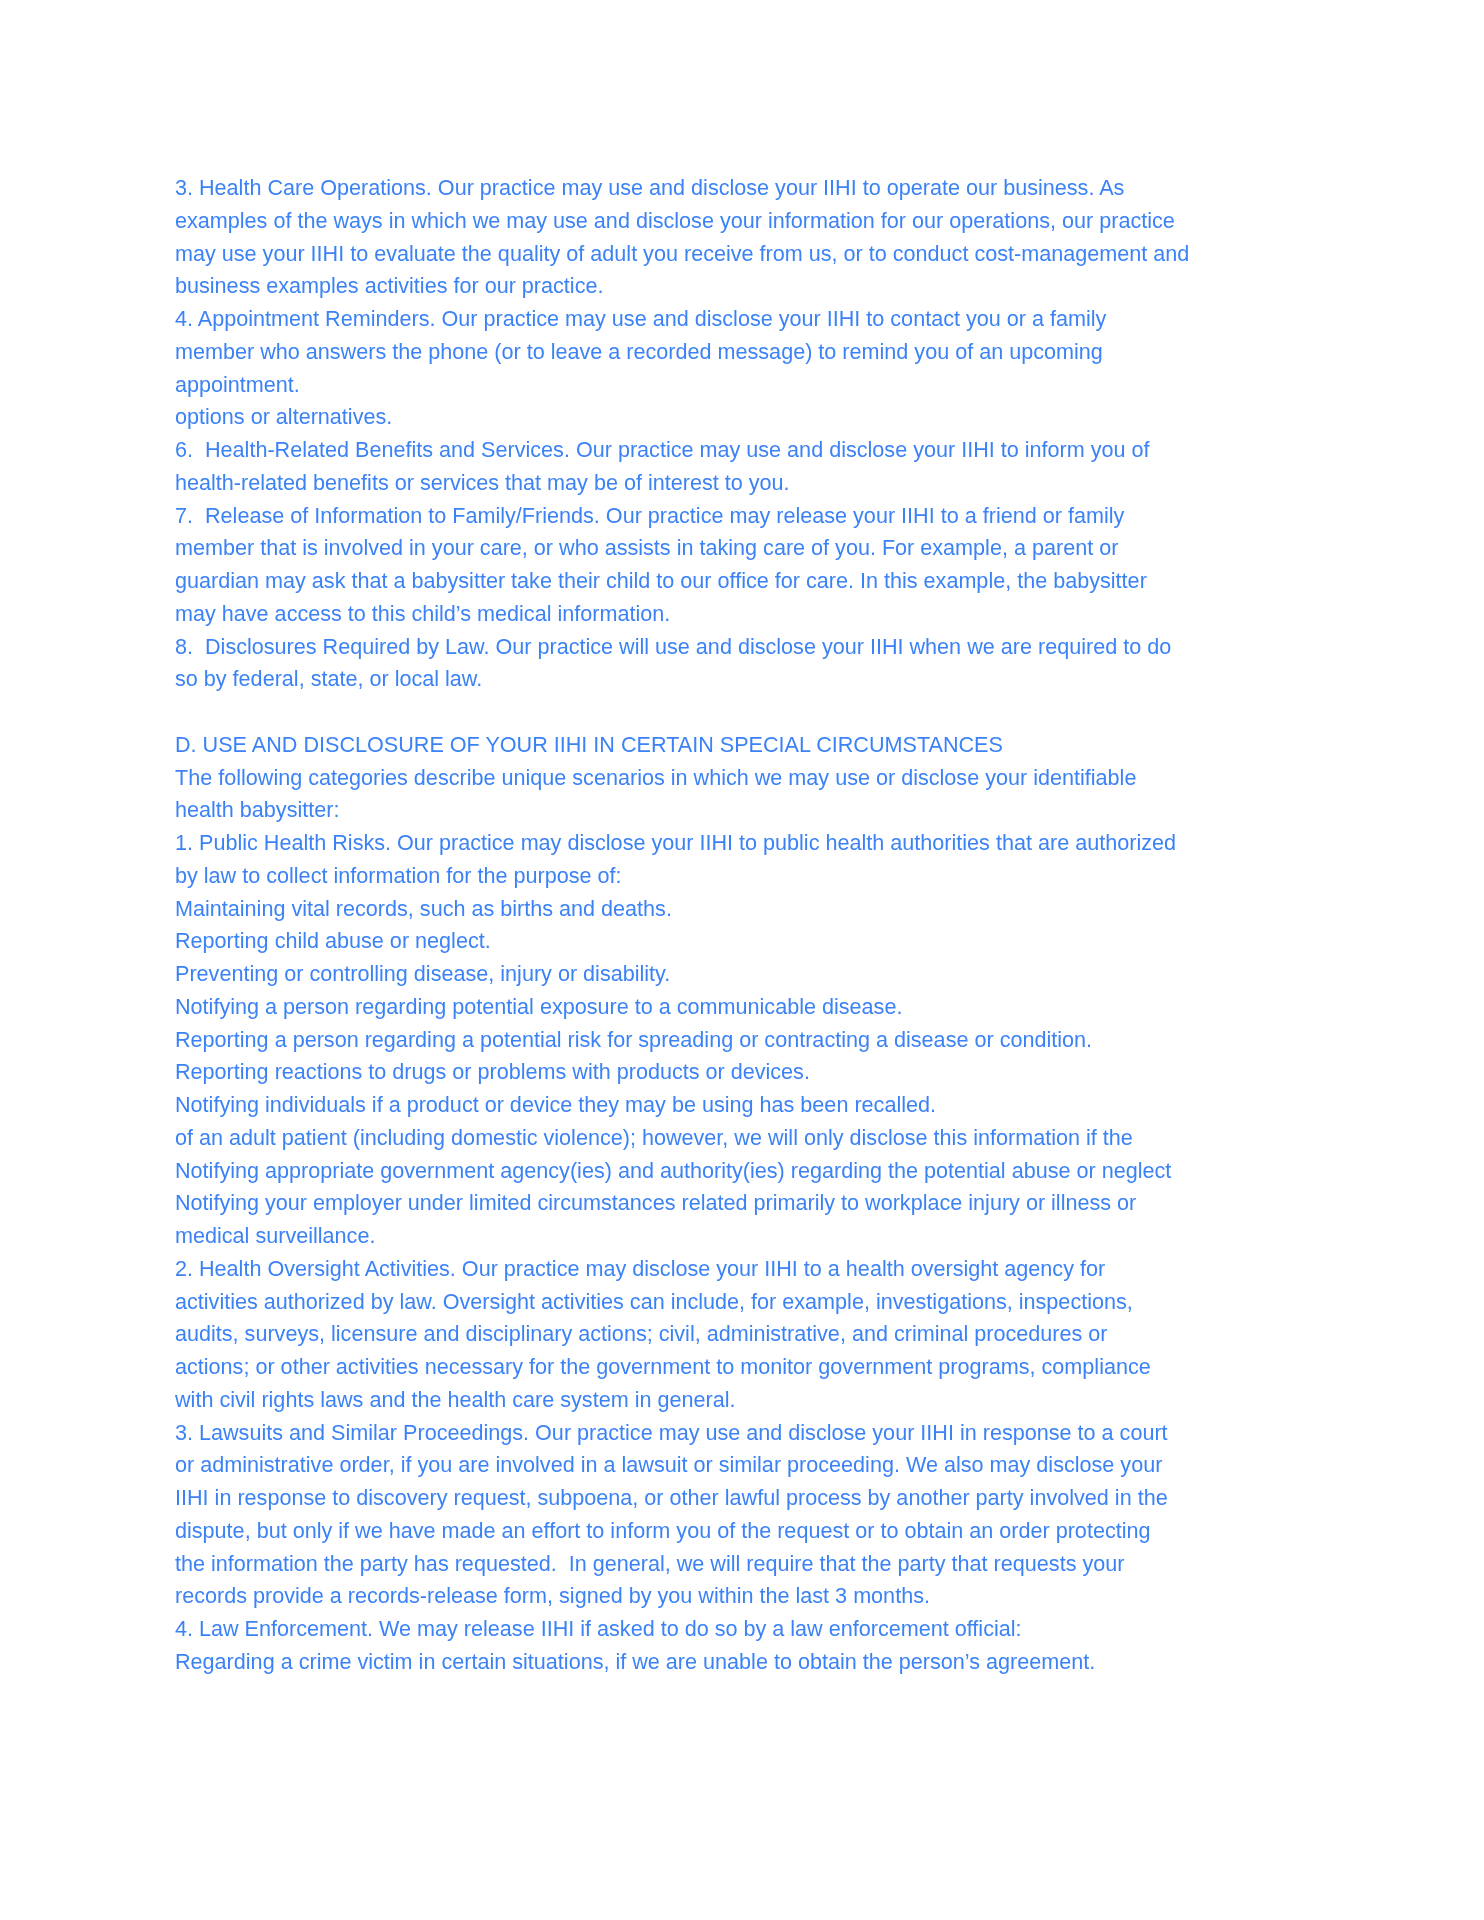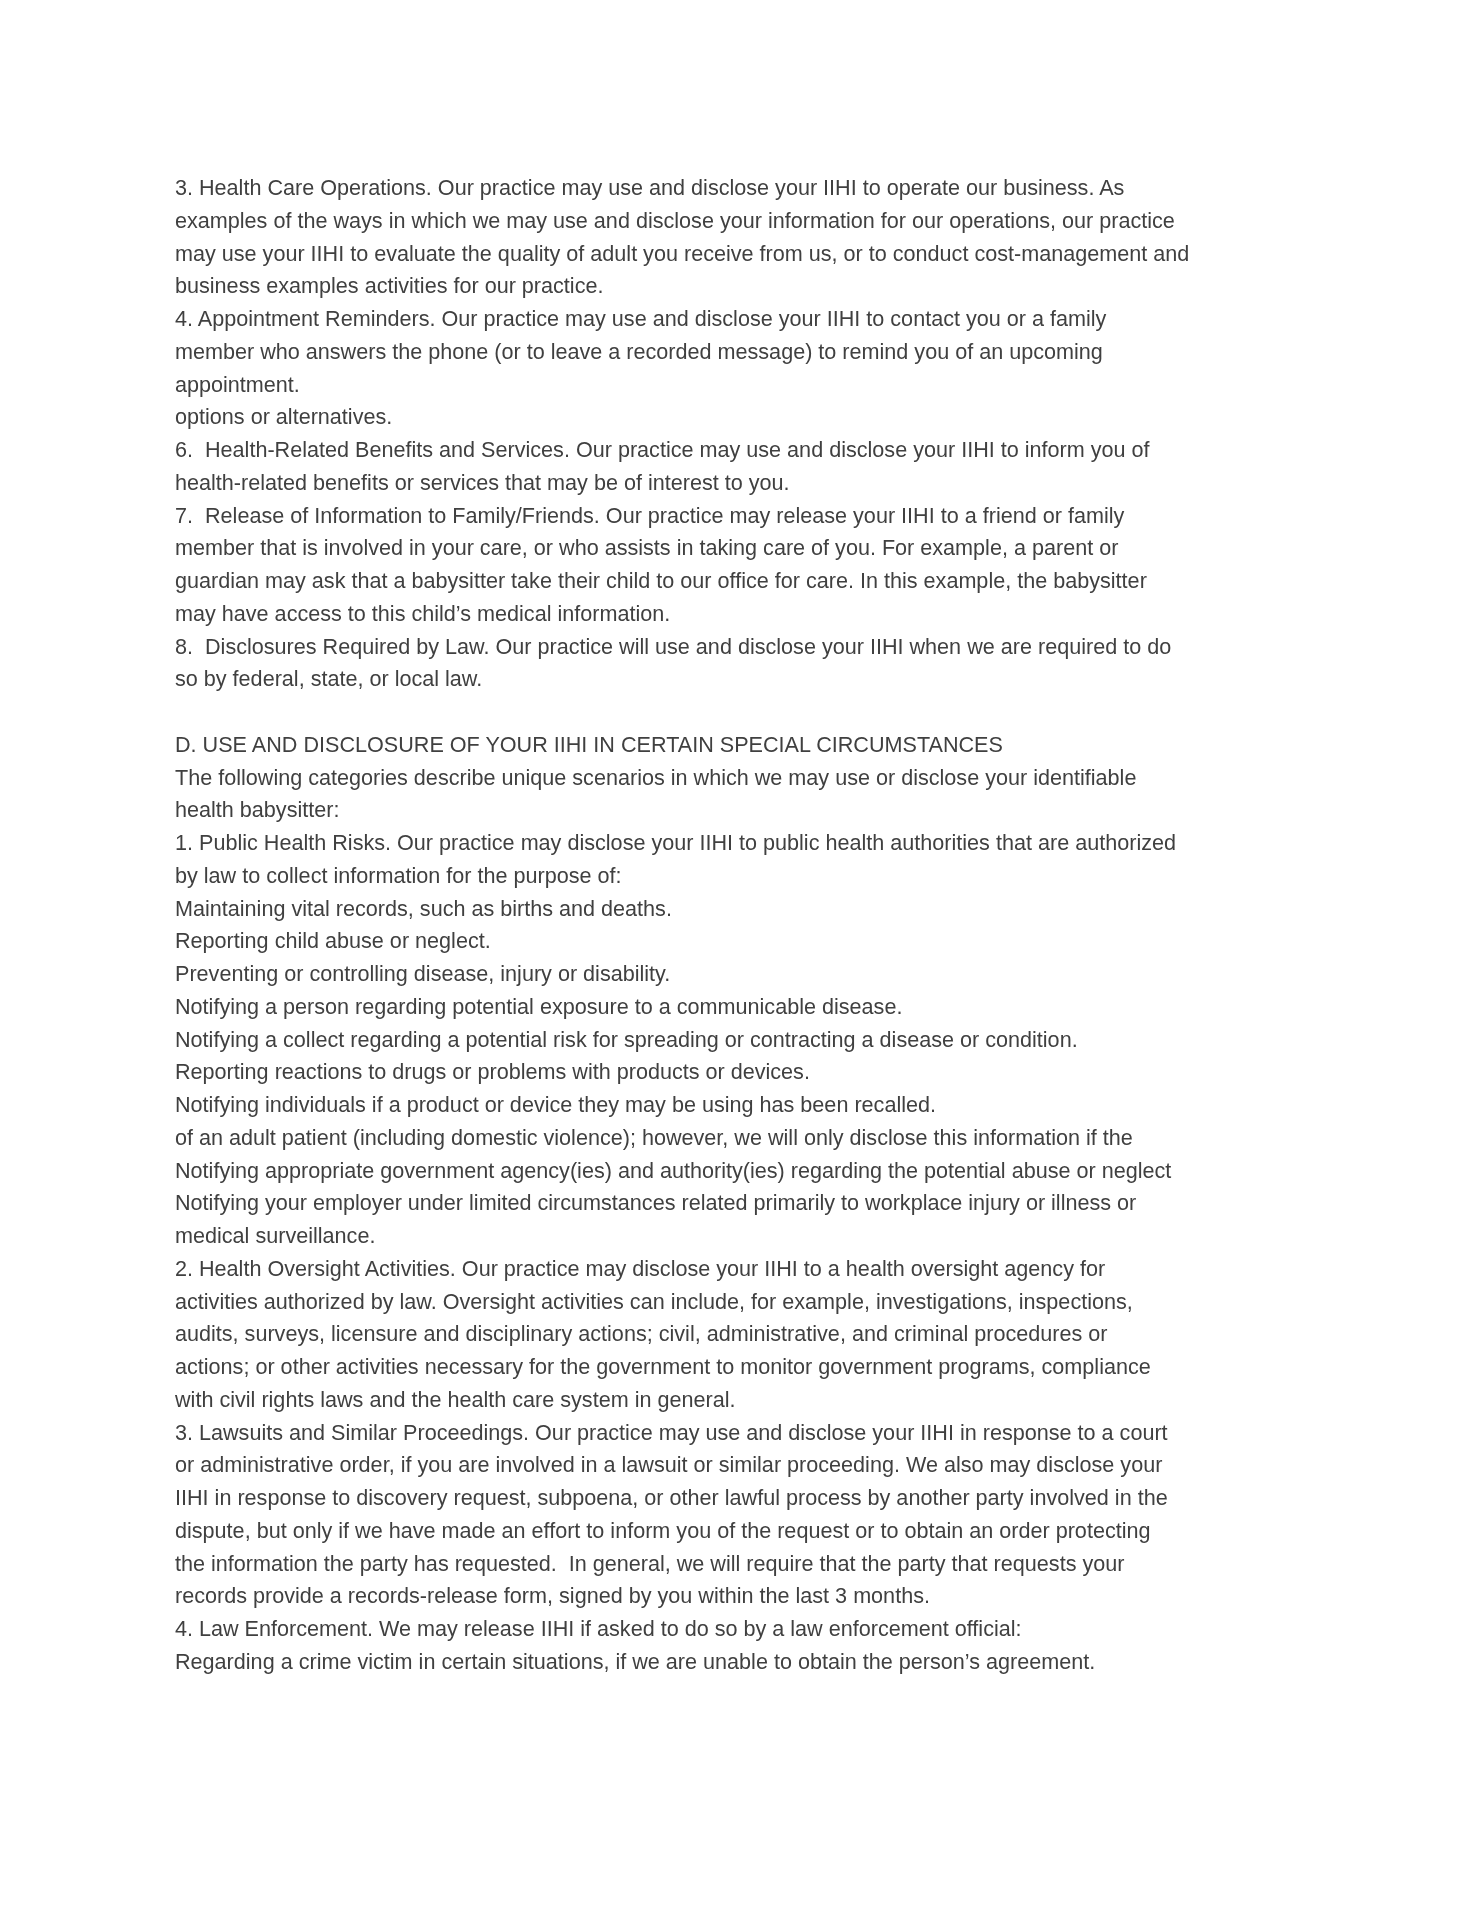--- a/index.html
+++ b/index.html
@@ -5,21 +5,21 @@
   html, body { margin: 0; padding: 0; background: #ffffff; }
   body { width: 1484px; height: 1920px; position: relative; overflow: hidden; }
   .page {
     position: absolute;
     left: 175px;
     top: 172px;
     width: 1160px;
     font-family: "Liberation Sans", sans-serif;
     font-size: 21.6px;
     line-height: 32.75px;
-    color: #404040;
+    color: #3b82f6;
   }
   .line { display: block; white-space: pre; height: 32.75px; }
   .blank { height: 32.75px; }
   .heading { font-weight: normal; }
 </style>
 </head>
 <body>
 
 <div class="page">
 
@@ -68,21 +68,21 @@
     </div>
 
     <div class="para">
       <span class="line">1. Public Health Risks. Our practice may disclose your IIHI to public health authorities that are authorized</span>
       <span class="line">by law to collect information for the purpose of:</span>
 
       <span class="line">Maintaining vital records, such as births and deaths.</span>
       <span class="line">Reporting child abuse or neglect.</span>
       <span class="line">Preventing or controlling disease, injury or disability.</span>
       <span class="line">Notifying a person regarding potential exposure to a communicable disease.</span>
-      <span class="line">Notifying a collect regarding a potential risk for spreading or contracting a disease or condition.</span>
+      <span class="line">Reporting a person regarding a potential risk for spreading or contracting a disease or condition.</span>
       <span class="line">Reporting reactions to drugs or problems with products or devices.</span>
       <span class="line">Notifying individuals if a product or device they may be using has been recalled.</span>
 
       <div>
         <span class="line">of an adult patient (including domestic violence); however, we will only disclose this information if the</span>
         <span class="line">Notifying appropriate government agency(ies) and authority(ies) regarding the potential abuse or neglect</span>
       </div>
 
       <div>
         <span class="line">Notifying your employer under limited circumstances related primarily to workplace injury or illness or</span>

